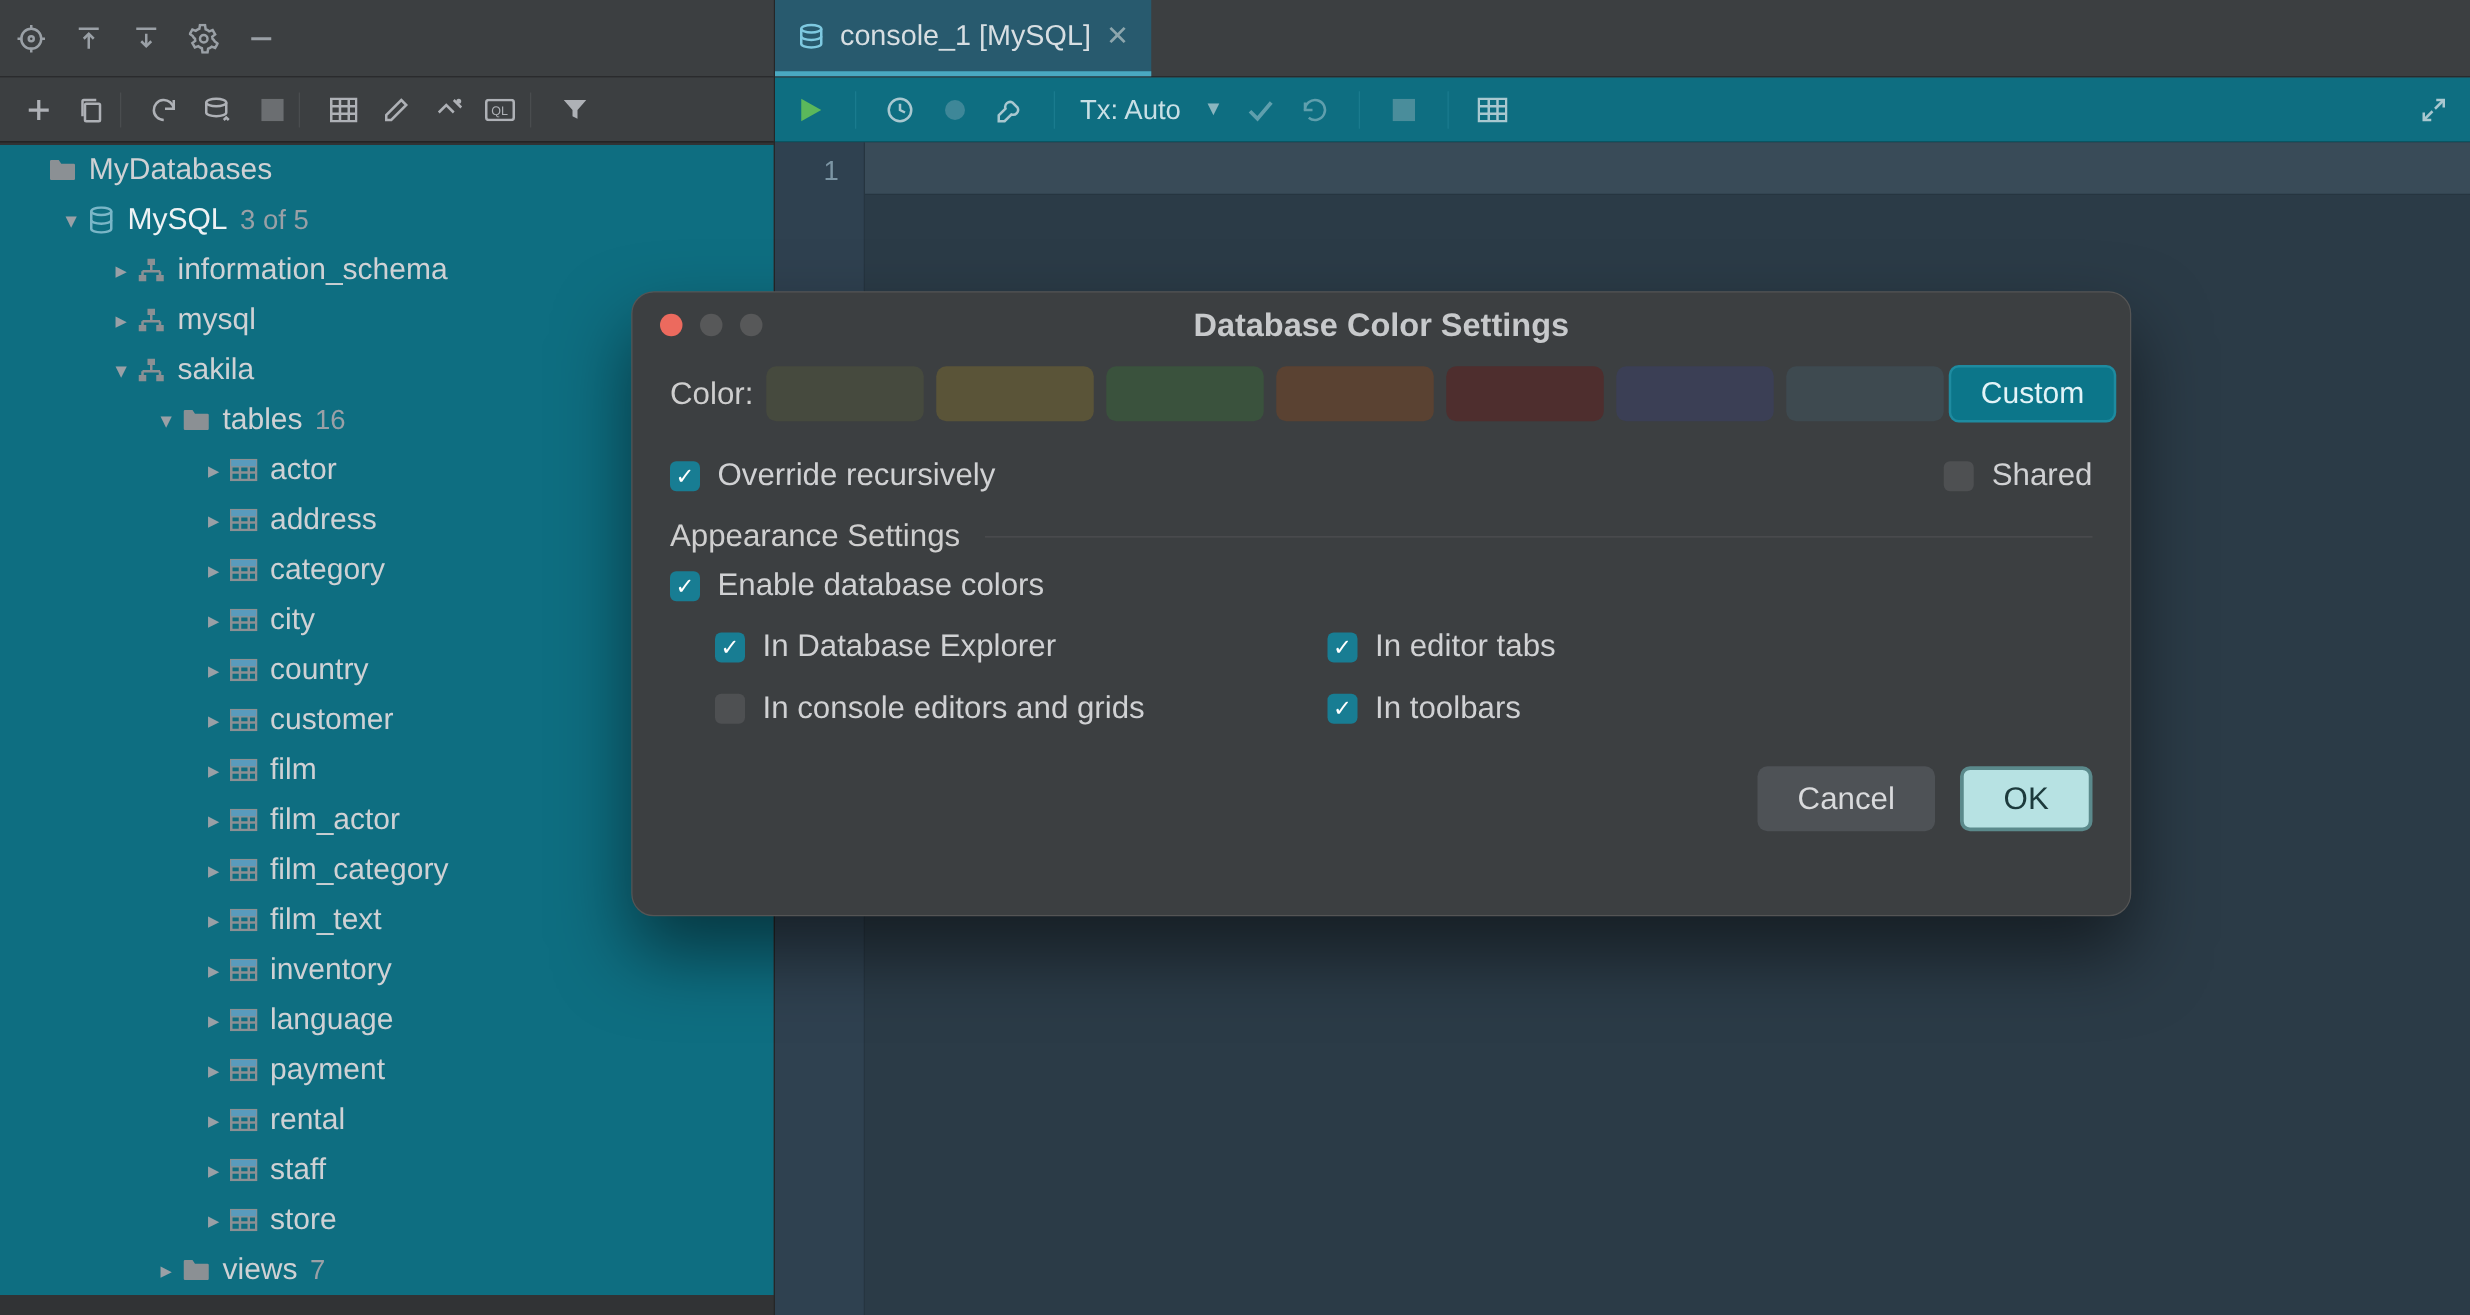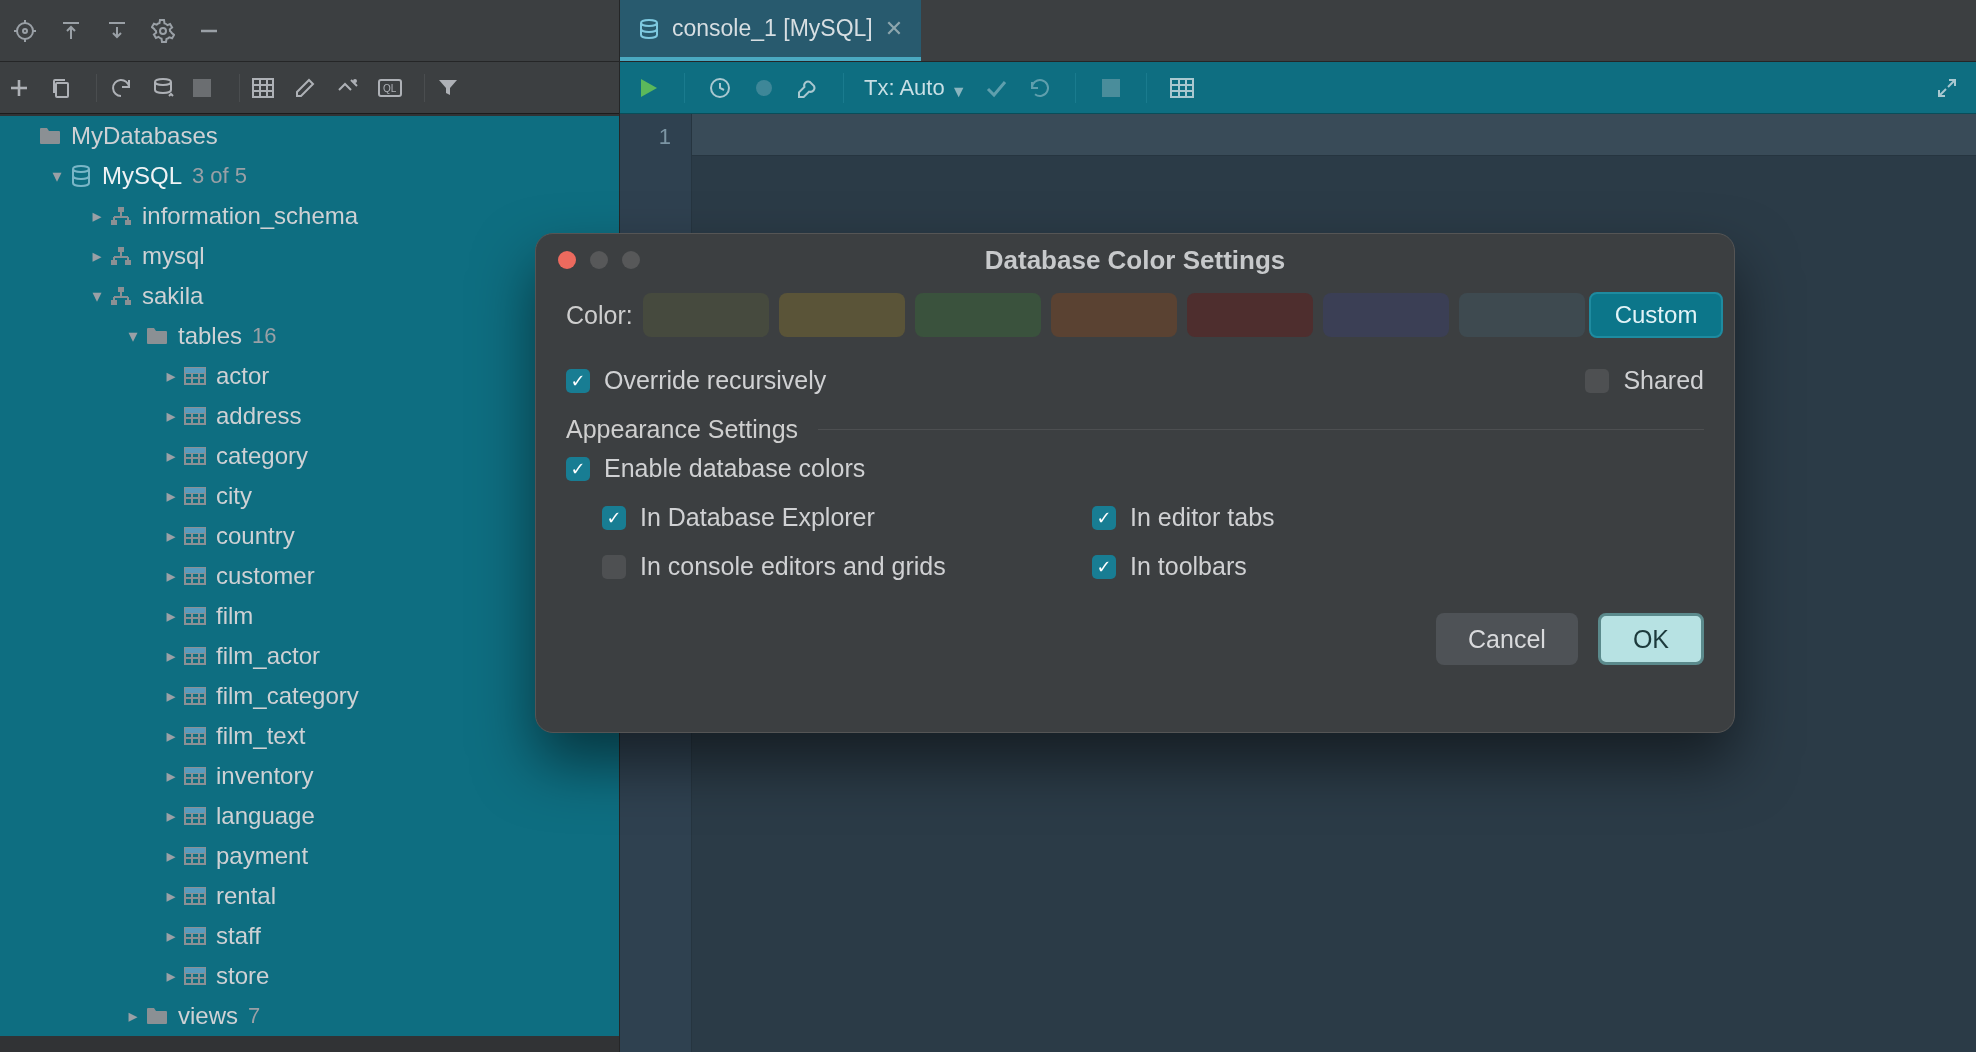--- a/index.html
+++ b/index.html
@@ -7,21 +7,21 @@
   body { display: flex; position: relative; }
 
   
   .sidebar { width: 620px; height: 100%; background: #313335; display: flex; flex-direction: column; border-right: 1px solid #252627; }
   .panel-header { height: 62px; display: flex; align-items: center; padding: 0 12px; background: #3c3f41; border-bottom: 1px solid #252627; }
   .panel-title { color: #cfcfcf; font-size: 27px; font-weight: 600; flex: 1; }
   .panel-icons { display: flex; gap: 20px; align-items: center; }
   .hdr-icon { width: 26px; height: 26px; display: flex; align-items: center; justify-content: center; color: #9aa0a6; cursor: pointer; }
 
   .toolbar { height: 52px; display: flex; align-items: center; padding: 0 8px; gap: 8px; background: #3c3f41; border-bottom: 1px solid #1c1c1c; }
-  .tb-icon { width: 34px; height: 34px; display: flex; align-items: center; justify-content: flex-start; color: #aeb1b6; cursor: pointer; }
+  .tb-icon { width: 34px; height: 34px; display: flex; align-items: center; justify-content: flex-end; color: #aeb1b6; cursor: pointer; }
   .tb-sep { width: 1px; height: 28px; background: #4a4d4f; margin: 0 4px; }
 
   .tree { flex: 1; overflow: auto; padding-top: 2px; }
   .tree-row { display: flex; align-items: center; height: 40px; padding-left: 8px; font-size: 24px; color: #cfd1d4; cursor: pointer; white-space: nowrap; }
   .tree-row .chev { width: 22px; display: inline-flex; justify-content: center; color: #9aa0a6; font-size: 18px; }
   .tree-row .node-icon { width: 26px; display: inline-flex; justify-content: center; margin-right: 8px; color: #868a90; }
   .tree-row.selected { background: #0e6e81; color: #eef2f4; }
   .tree-row.highlight { background: #0e6e81; }
   .depth-0 { padding-left: 15px; }
   .depth-1 { padding-left: 46px; }
@@ -32,30 +32,30 @@
 
   
   .main { flex: 1; height: 100%; display: flex; flex-direction: column; }
   .tabstrip { height: 62px; background: #3c3f41; display: flex; align-items: center; border-bottom: 1px solid #252627; }
   .tab { height: 100%; display: flex; align-items: center; gap: 12px; padding: 0 18px; background: #285a6e; border-bottom: 4px solid #4aa9c1; color: #d7dee2; font-size: 23px; cursor: pointer; }
   .tab .close { color: #8da6ad; font-size: 22px; }
 
   .editor-toolbar { height: 52px; background: #0e6e81; display: flex; align-items: center; padding: 0 14px; gap: 14px; color: #c8dfe5; border-bottom: 1px solid #094d59; }
   .et-icon { width: 30px; height: 30px; display:flex; align-items:center; justify-content:center; cursor:pointer; }
   .et-sep { width: 1px; height: 30px; background: #1a7b8e; margin: 0 6px; }
-  .et-text { font-size: 22px; display:flex; align-items:flex-end; gap:6px; cursor:pointer; }
+  .et-text { font-size: 22px; display:flex; align-items:center; gap:18px; cursor:pointer; }
 
   .editor { flex: 1; display: flex; background: #2b3b47; }
   .gutter { width: 72px; background: #2f4150; padding-top: 10px; text-align: right; color: #7c95a4; font-size: 22px; border-right: 1px solid #263540;}
   .gutter div { padding-right: 20px; height: 32px; }
   .code { flex: 1; }
   .line-cursor { height: 42px; background: #394b58; border-bottom:1px solid #263540;}
 
   
-  .dialog-shadow { position: absolute; left: 535px; top: 233px; width: 1200px; height: 500px; border-radius: 18px; box-shadow: 0 30px 60px rgba(0,0,0,0.5); background: #3c3f41; border: 1px solid #555; }
+  .dialog-shadow { position: absolute; left: 505px; top: 233px; width: 1200px; height: 500px; border-radius: 18px; box-shadow: 0 30px 60px rgba(0,0,0,0.5); background: #3c3f41; border: 1px solid #555; }
   .dialog-titlebar { height: 52px; display:flex; align-items:center; position:relative; }
   .traffic { position:absolute; left:22px; display:flex; gap:14px; }
   .tdot { width: 18px; height: 18px; border-radius: 50%; }
   .tdot.red { background: #ec6a5e; }
   .tdot.grey { background: #575859; }
   .dialog-title { flex:1; text-align:center; font-size: 26px; font-weight:600; color:#c7c9cb; }
   .dialog-body { padding: 6px 30px 20px 30px; }
   .color-row { display:flex; align-items:center; gap: 4px; margin-bottom: 18px;}
   .color-label { font-size: 25px; color:#cecece; margin-right: 6px;}
   .swatch { width: 126px; height: 44px; border-radius: 8px; cursor:pointer; }

